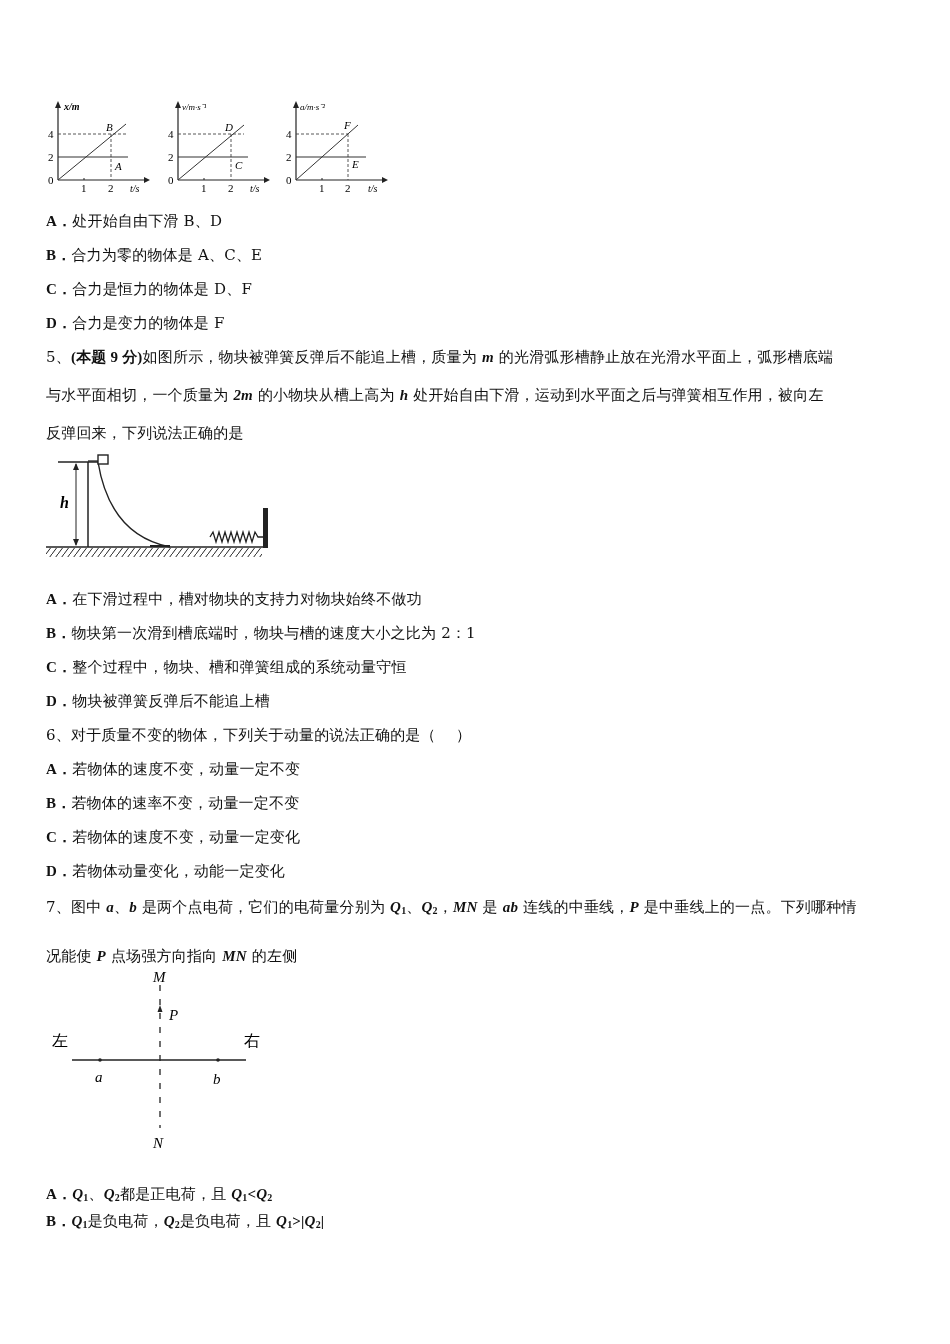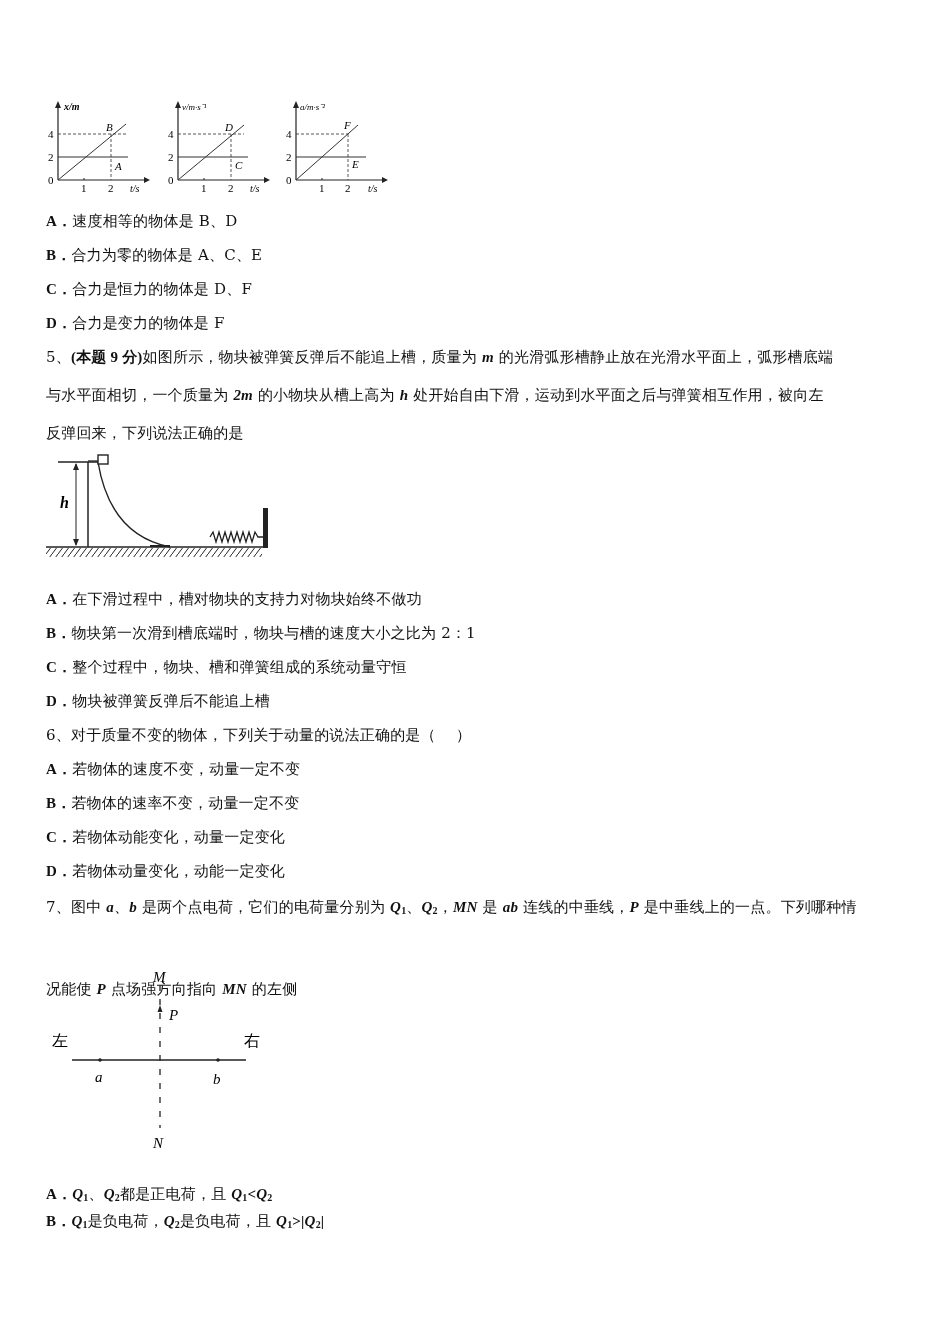--- a/index.html
+++ b/index.html
@@ -82,21 +82,21 @@
     <text x="4" y="86" font-size="11">0</text>
     <text x="37" y="94" font-size="11">1</text>
     <text x="63" y="94" font-size="11">2</text>
     <text x="86" y="94" font-size="10" font-style="italic">t/s</text>
     <text x="62" y="31" font-size="11" font-style="italic">F</text>
     <text x="70" y="70" font-size="11" font-style="italic">E</text>
   </svg>
 </div>
 
 <div class="line" style="top:211px;">
-  <span class="opt-label">A．</span><span>速度相等的物体是 B、D</span>
+  <span class="opt-label">A．</span><span>处开始自由下滑 B、D</span>
 </div>
 <div class="line" style="top:245px;">
   <span class="opt-label">B．</span><span>合力为零的物体是 A、C、E</span>
 </div>
 <div class="line" style="top:279px;">
   <span class="opt-label">C．</span><span>合力是恒力的物体是 D、F</span>
 </div>
 <div class="line" style="top:313px;">
   <span class="opt-label">D．</span><span>合力是变力的物体是 F</span>
 </div>
@@ -157,30 +157,30 @@
 <div class="line" style="top:725px;">
   <span>6、对于质量不变的物体，下列关于动量的说法正确的是（　 ）</span>
 </div>
 <div class="line" style="top:759px;">
   <span class="opt-label">A．</span><span>若物体的速度不变，动量一定不变</span>
 </div>
 <div class="line" style="top:793px;">
   <span class="opt-label">B．</span><span>若物体的速率不变，动量一定不变</span>
 </div>
 <div class="line" style="top:827px;">
-  <span class="opt-label">C．</span><span>若物体动能变化，动量一定变化</span>
+  <span class="opt-label">C．</span><span>若物体的速度不变，动量一定变化</span>
 </div>
 <div class="line" style="top:861px;">
   <span class="opt-label">D．</span><span>若物体动量变化，动能一定变化</span>
 </div>
 
 <div class="line" style="top:897px;">
   <span>7、</span><span>图中 </span><span class="ital">a</span><span>、</span><span class="ital">b</span><span> 是两个点电荷，它们的电荷量分别为 </span><span class="ital">Q</span><sub class="latin">1</sub><span>、</span><span class="ital">Q</span><sub class="latin">2</sub><span>，</span><span class="ital">MN</span><span> 是 </span><span class="ital">ab</span><span> 连线的中垂线，</span><span class="ital">P</span><span> 是中垂线上的一点。下列哪种情</span>
 </div>
-<div class="line" style="top:979px;">
+<div class="line" style="top:946px;">
   <span>况能使 </span><span class="ital">P</span><span> 点场强方向指向 </span><span class="ital">MN</span><span> 的左侧</span>
 </div>
 
 <svg class="fig" width="240" height="200" viewBox="0 0 240 200" style="left:40px; top:960px;">
 
   <line x1="32" y1="100" x2="206" y2="100" stroke="#222" stroke-width="1.3"></line>
   <circle cx="60" cy="100" r="1.8" fill="#222"></circle>
   <circle cx="178" cy="100" r="1.8" fill="#222"></circle>
 
   <line x1="120" y1="25" x2="120" y2="168" stroke="#222" stroke-width="1.3" stroke-dasharray="6,8"></line>

